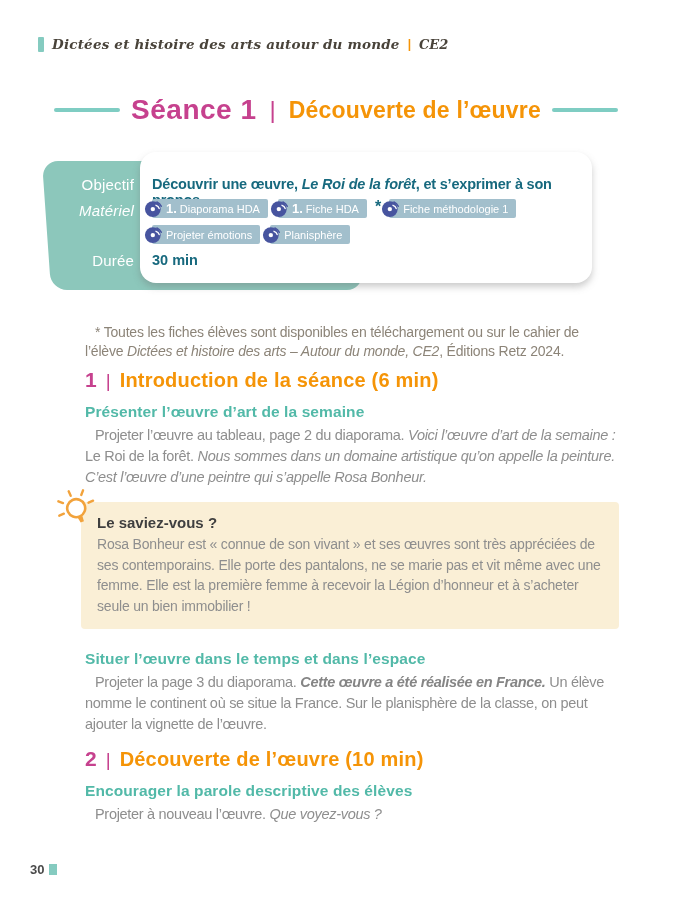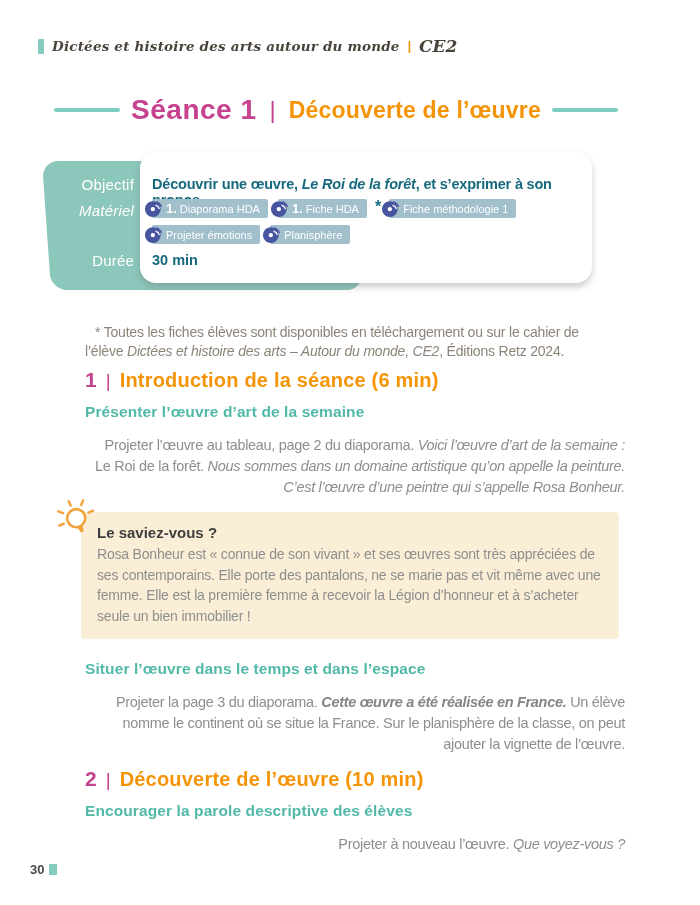--- a/index.html
+++ b/index.html
@@ -11,21 +11,21 @@
   }
 
   
   .runhead { position:absolute; top:36px; left:38px; display:flex; align-items:center; gap:8px; }
   .runhead .bar { width:6px; height:15px; background:#85cbc0; border-radius:1px; }
   .runhead .brand {
     font-family:"DejaVu Serif", serif; font-style:italic; font-weight:700;
     font-size:13.5px; color:#49433a; letter-spacing:.2px;
   }
   .runhead .sep { color:#f59407; font-weight:700; font-size:12px; }
-  .runhead .lvl { font-family:"DejaVu Serif", serif; font-style:italic; font-weight:700; font-size:17px; color:#49433a; }
+  .runhead .lvl { font-family:"DejaVu Serif", serif; font-style:italic; font-weight:700; font-size:13px; color:#49433a; }
 
   
   .pagetitle { position:absolute; top:94px; left:0; width:672px; display:flex; align-items:center; justify-content:center; gap:11px; }
   .pagetitle .line { width:66px; height:4px; border-radius:2px; background:#7fcdc3; }
   .pagetitle .seance { font-size:28px; font-weight:700; color:#c6418e; letter-spacing:.5px; }
   .pagetitle .tpipe { font-size:24px; font-weight:400; color:#c6418e; margin:0 2px; }
   .pagetitle .tname { font-size:23px; font-weight:700; color:#f59407; letter-spacing:.2px; }
 
   
   .card-wrap { position:absolute; top:150px; left:40px; width:560px; height:148px; }
@@ -67,22 +67,22 @@
   .footnote i { font-style:italic; }
 
   
   .flow { position:absolute; top:368px; left:85px; width:540px; }
   .sec-h { display:flex; align-items:baseline; gap:9px; }
   .sec-h .num { font-size:21px; font-weight:700; color:#c6418e; }
   .sec-h .pipe { font-size:19px; font-weight:400; color:#c6418e; }
   .sec-h .stitle { font-size:20px; font-weight:700; color:#f59407; letter-spacing:.2px; }
   .sub-h { margin-top:11px; font-size:15.5px; font-weight:700; color:#52b9a8; letter-spacing:.1px; }
   .para {
-    margin-top:14px; font-size:14.5px; line-height:21px; color:#8e8e8e;
-    letter-spacing:-0.3px; text-indent:10px;text-align:right;
+    margin-top:4px; font-size:14.5px; line-height:21px; color:#8e8e8e;
+    letter-spacing:-0.3px; text-indent:10px;
   }
   .para .sp { font-style:italic; }
   .para .spb { font-style:italic; font-weight:700; color:#858585; }
   .para .rg { font-style:normal; }
 
   
   .know-box {
     position:relative; margin:14px 0 0 -4px; width:538px;
     background:#faefd6; border-radius:4px; padding:12px 18px 13px 16px;
   }

